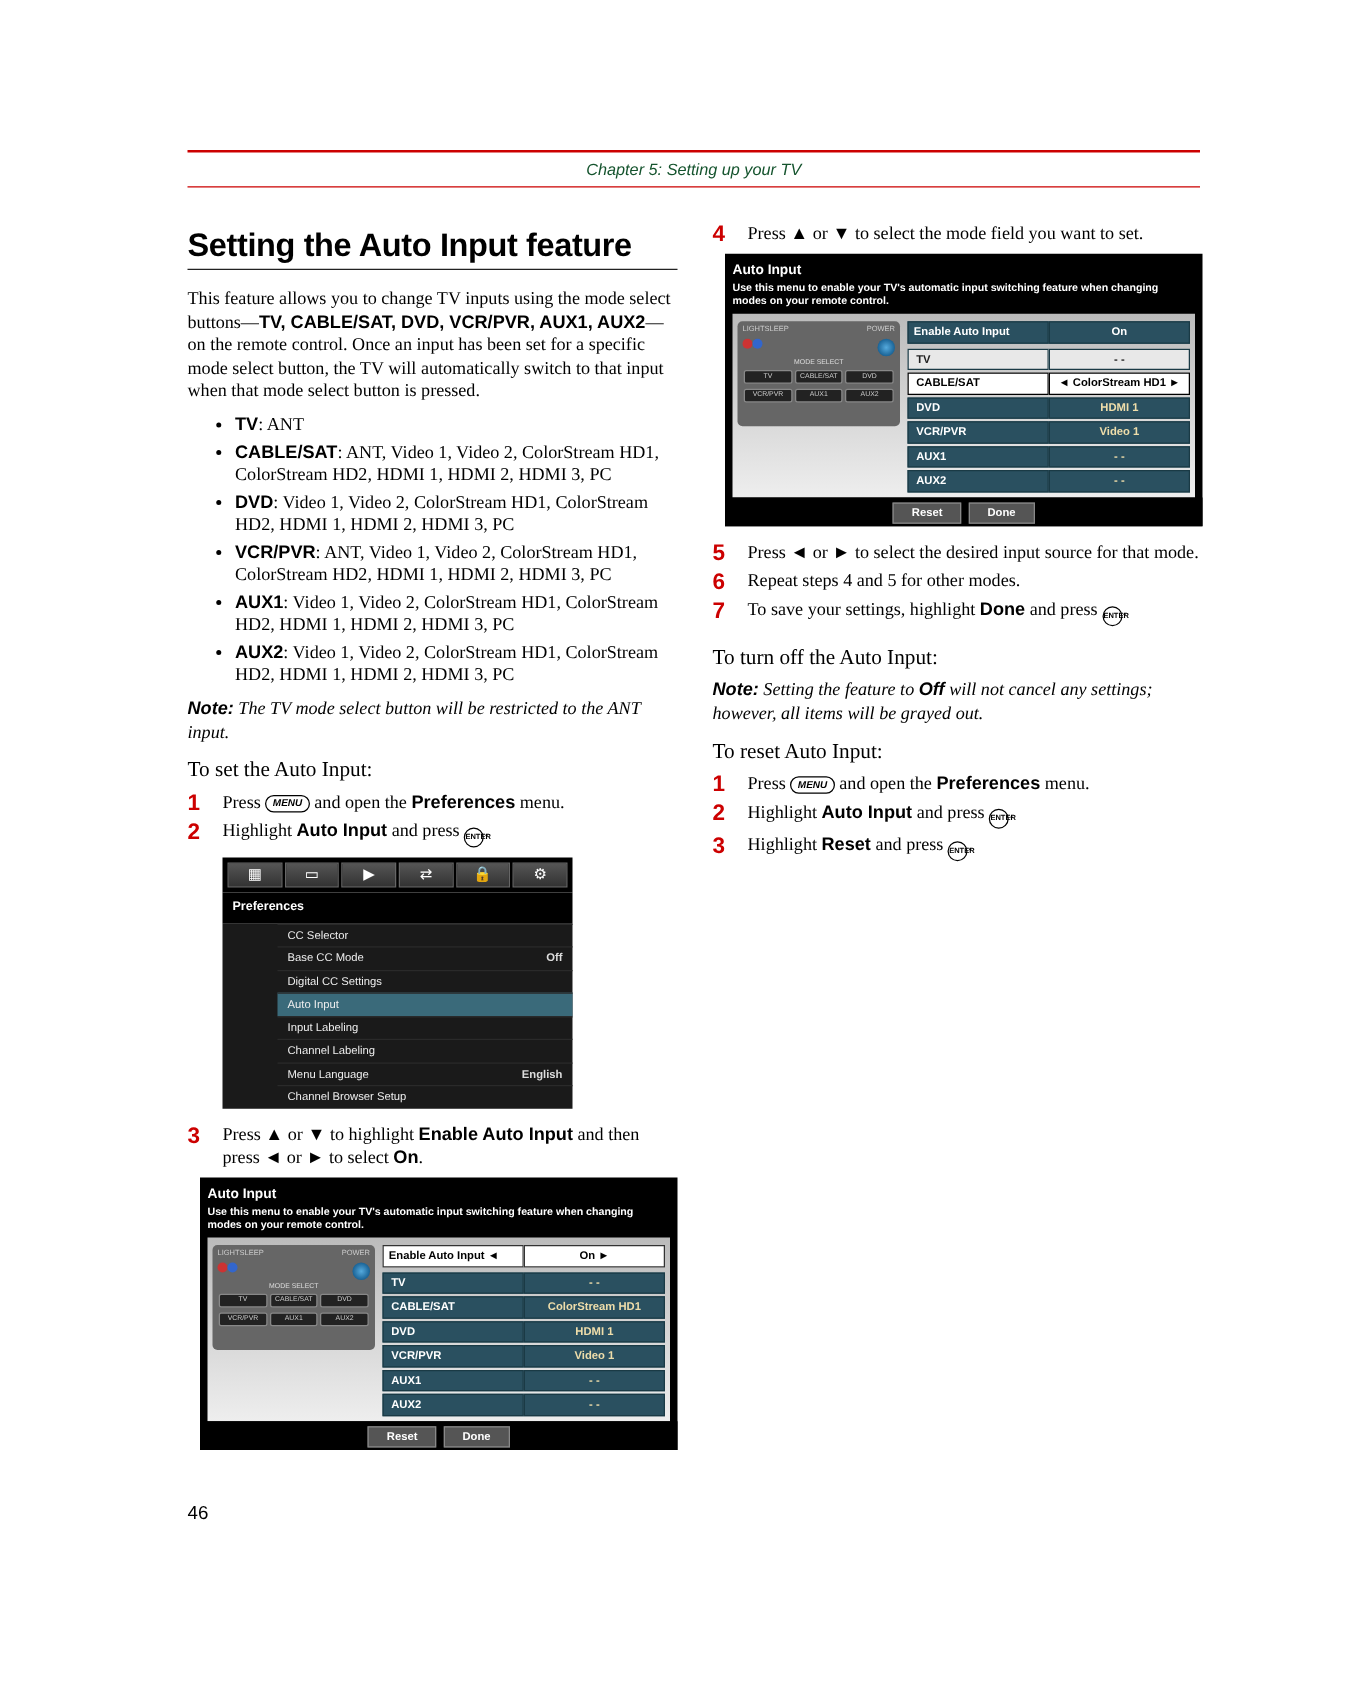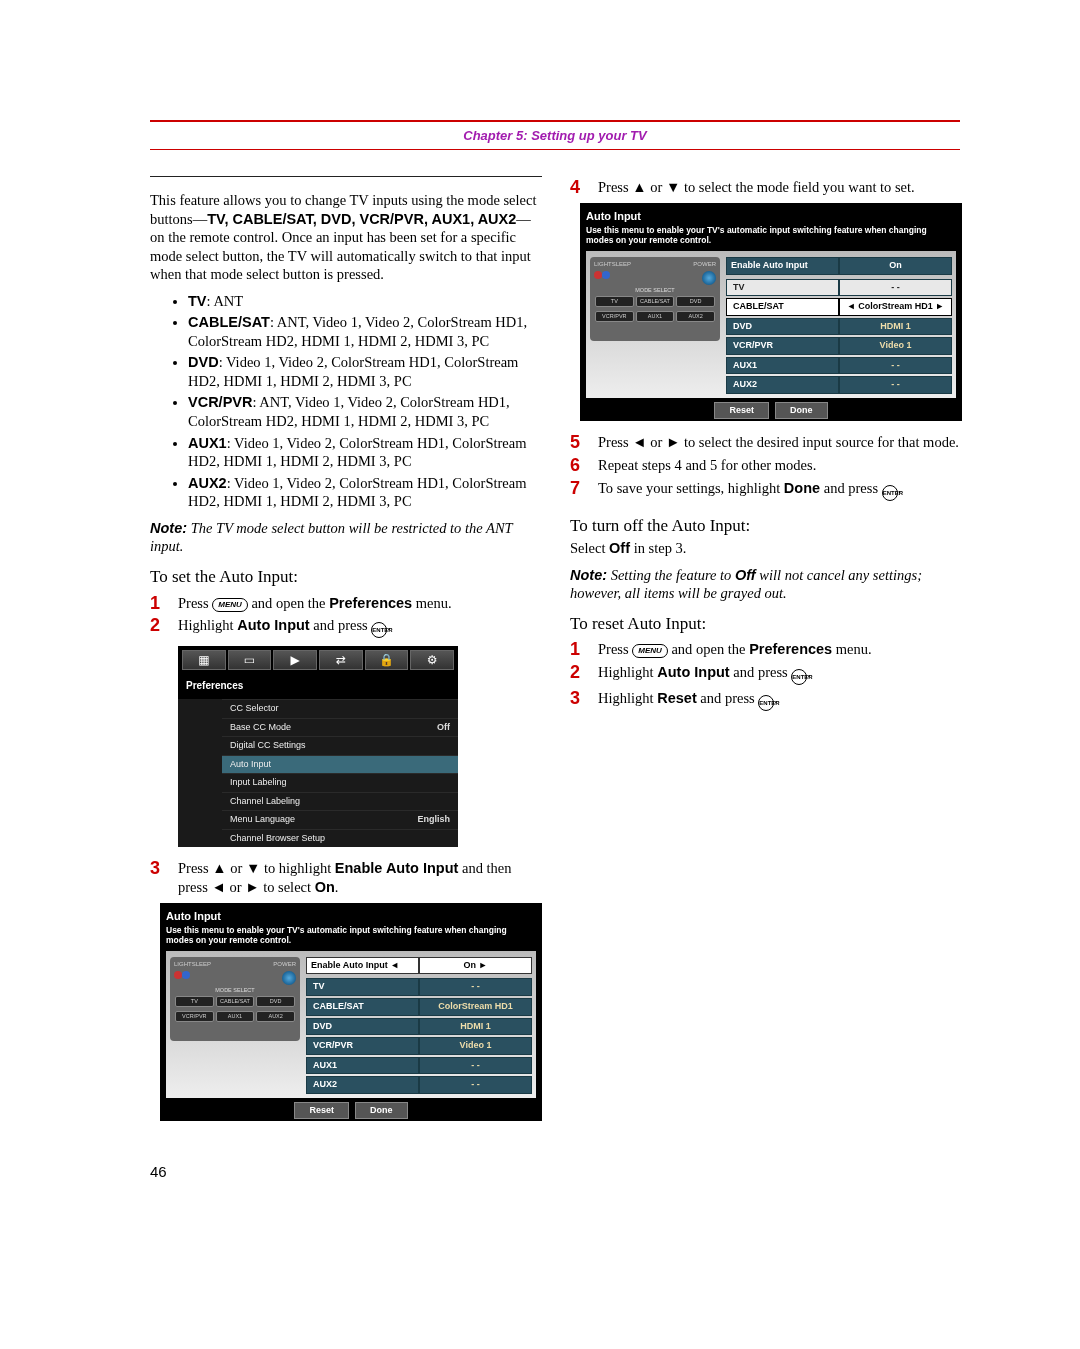--- a/index.html
+++ b/index.html
@@ -14,23 +14,23 @@
     box-sizing: border-box;
     position: relative;
   }
   .red-rule-top {
     border-top: 2px solid #c00;
     margin-bottom: 4px;
   }
   .chapter-line {
     text-align: center;
     font-family: Arial, Helvetica, sans-serif;
-    font-weight: bold;
+    font-weight: normal;
     font-style: italic;
-    color: #a21caf;
+    color: #14532d;
     font-size: 13px;
     padding: 2px 0 6px 0;
   }
   .red-rule-bottom {
     border-top: 1px solid #c00;
     margin-bottom: 24px;
   }
   .two-col {
     display: flex;
     gap: 28px;
@@ -175,20 +175,21 @@
 <body>
 
 <div class="page">
   <div class="red-rule-top"></div>
   <div class="chapter-line">Chapter 5: Setting up your TV</div>
   <div class="red-rule-bottom"></div>
 
   <div class="two-col">
 
     <div class="col">
+      <h1 class="section-title">Setting the Auto Input feature</h1>
       <div class="title-underline"></div>
 
       <p>
         <span>This feature allows you to change TV inputs using the mode select buttons—</span><span class="sans-bold">TV, CABLE/SAT, DVD, VCR/PVR, AUX1, AUX2</span><span>—on the remote control. Once an input has been set for a specific mode select button, the TV will automatically switch to that input when that mode select button is pressed.</span>
       </p>
 
       <ul class="bullets" id="opt-list">
           <li><span class="sans-bold">TV</span><span>: ANT</span></li>
           <li><span class="sans-bold">CABLE/SAT</span><span>: ANT, Video 1, Video 2, ColorStream HD1, ColorStream HD2, HDMI 1, HDMI 2, HDMI 3, PC</span></li>
           <li><span class="sans-bold">DVD</span><span>: Video 1, Video 2, ColorStream HD1, ColorStream HD2, HDMI 1, HDMI 2, HDMI 3, PC</span></li>
@@ -421,23 +422,20 @@
       </div>
 
       <div class="step">
         <div class="step-num">7</div>
         <div class="step-body">
           <span>To save your settings, highlight </span><span class="sans-bold">Done</span><span> and press </span><span class="btn-enter">ENTER</span><span>.</span>
         </div>
       </div>
 
       <p class="subhead" style="margin-top:14px">To turn off the Auto Input:</p>
-      <p style="margin-top:-4px">
-        <span>Select </span><span class="sans-bold">Off</span><span> in step 3.</span>
-      </p>
 
       <p class="note-block">
         <span class="nb-label">Note:</span><span> Setting the feature to </span><span class="nb-label">Off</span><span> will not cancel any settings; however, all items will be grayed out.</span>
       </p>
 
       <p class="subhead">To reset Auto Input:</p>
 
       <div class="step">
         <div class="step-num">1</div>
         <div class="step-body">

